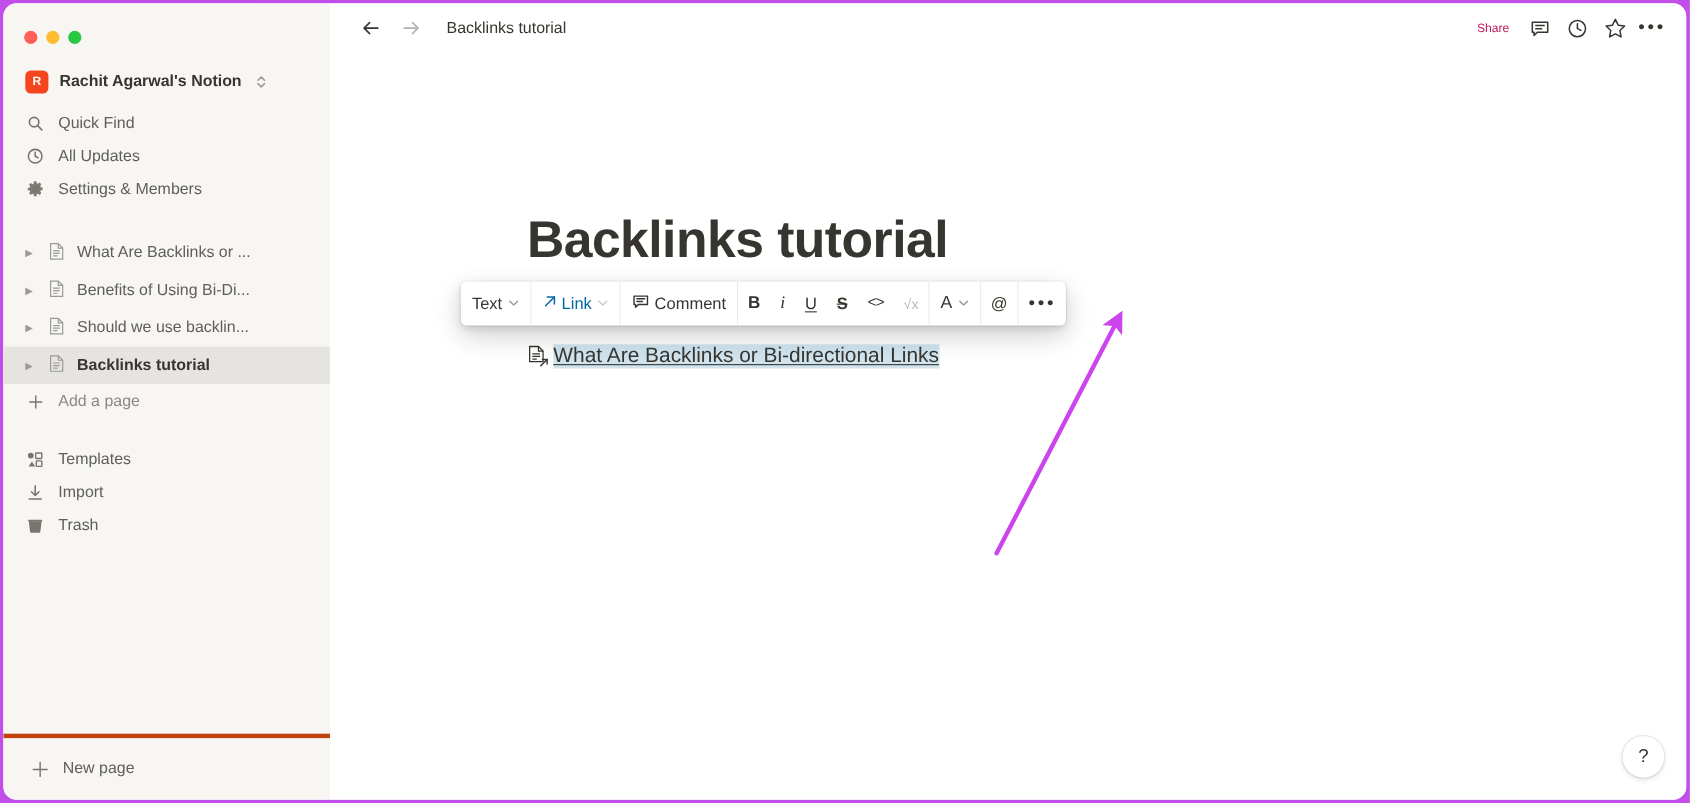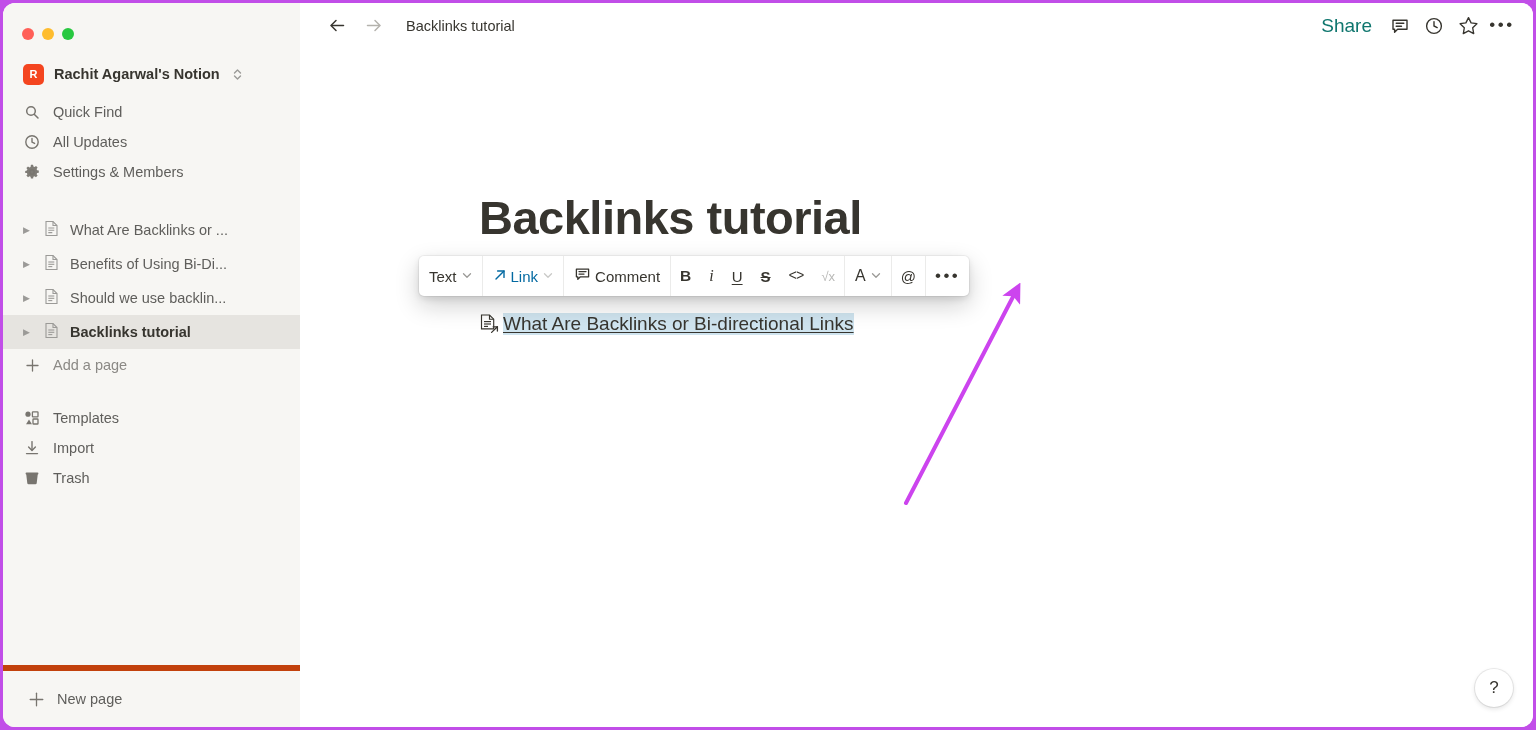--- a/index.html
+++ b/index.html
@@ -115,21 +115,21 @@
     gap: 12px;
     height: 32px;
     padding: 0 12px 0 20px;
     cursor: pointer;
     color: #8b8985;
     font-size: 14.5px;
   }
 
   .sb-bottom {
     margin-top: auto;
-    border-top: 6px solid #c2410c;
+    border-top: 4px solid #c2410c;
   }
   .new-page {
     display: flex; align-items: center;
     gap: 12px;
     height: 56px;
     padding: 0 24px;
     cursor: pointer;
     color: #5f5e5b;
     font-size: 14.5px;
   }
@@ -161,21 +161,21 @@
     color: #37352f;
     cursor: pointer;
     padding: 3px 6px;
     border-radius: 4px;
   }
   .top-right {
     margin-left: auto;
     display: flex; align-items: center; gap: 4px;
   }
   .share-btn {
-    font-size: 19px; color: #0f766e;
+    font-size: 11px; color: #be185d;
     padding: 5px 9px; border-radius: 4px; cursor: pointer;
   }
   .icon-btn {
     width: 30px; height: 30px;
     display: flex; align-items: center; justify-content: center;
     border-radius: 4px; cursor: pointer; color: #37352f;
   }
 
   
   .content { position: relative; padding: 0; }

